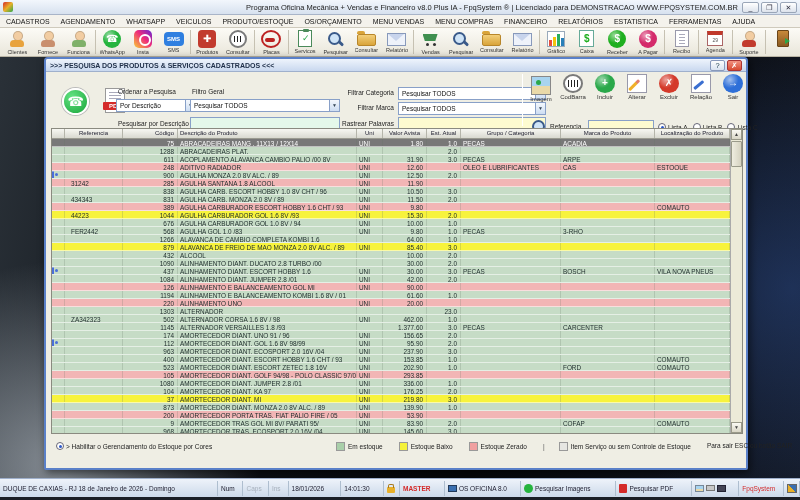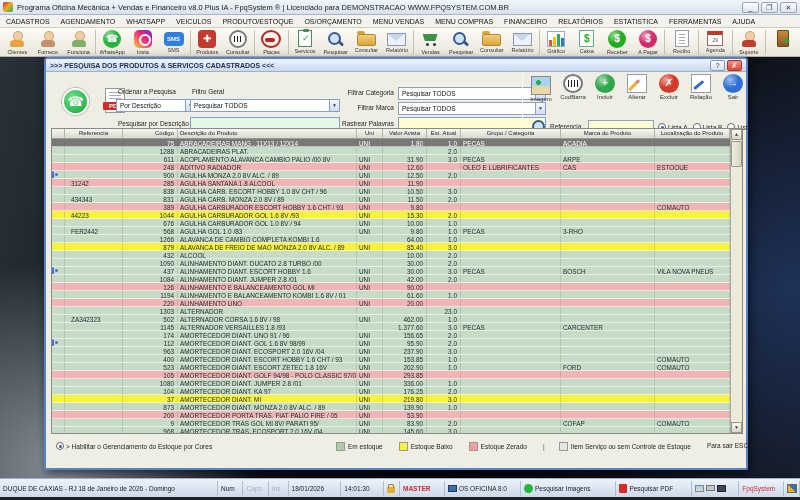--- a/index.html
+++ b/index.html
@@ -4,21 +4,21 @@
 <style>
   html,body{margin:0;padding:0;background:#222;}
   *{box-sizing:border-box;}
   .screen{position:relative;width:800px;height:500px;overflow:hidden;
     font-family:"Liberation Sans","DejaVu Sans",sans-serif;background:#0a0d12;}
 
   
   .titlebar{position:absolute;top:0;left:0;right:0;height:15px;
     background:linear-gradient(#f2f6fc,#d7e1ef);border-bottom:1px solid #a8b4c8;
     display:flex;align-items:center;padding:0 3px;gap:4px;}
-  .titlebar .t-text{font-size:7.5px;color:#222;white-space:nowrap;overflow:hidden;flex:1;}
+  .titlebar .t-text{font-size:7.5px;color:#222;white-space:nowrap;overflow:hidden;flex:1;text-align:right;}
   .winbtns{display:flex;gap:2px;}
   .win-btn{width:17px;height:11px;border:1px solid #9aa6b8;border-radius:2px;
     background:linear-gradient(#ffffff,#dde3ec);font-size:7px;line-height:9px;text-align:center;color:#334;}
   .mi-app{width:10px;height:10px;border-radius:2px;background:linear-gradient(135deg,#d42a2a,#e8b02a 50%,#2aa84a);}
 
   .menubar{position:absolute;top:15px;left:0;right:0;height:13px;background:#f4f2ec;
     border-bottom:1px solid #cfcabc;display:flex;align-items:center;padding:0 6px;gap:11px;}
   .menu-item{font-size:7px;color:#111;white-space:nowrap;}
 
   .toolbar{position:absolute;top:28px;left:0;right:0;height:29px;

